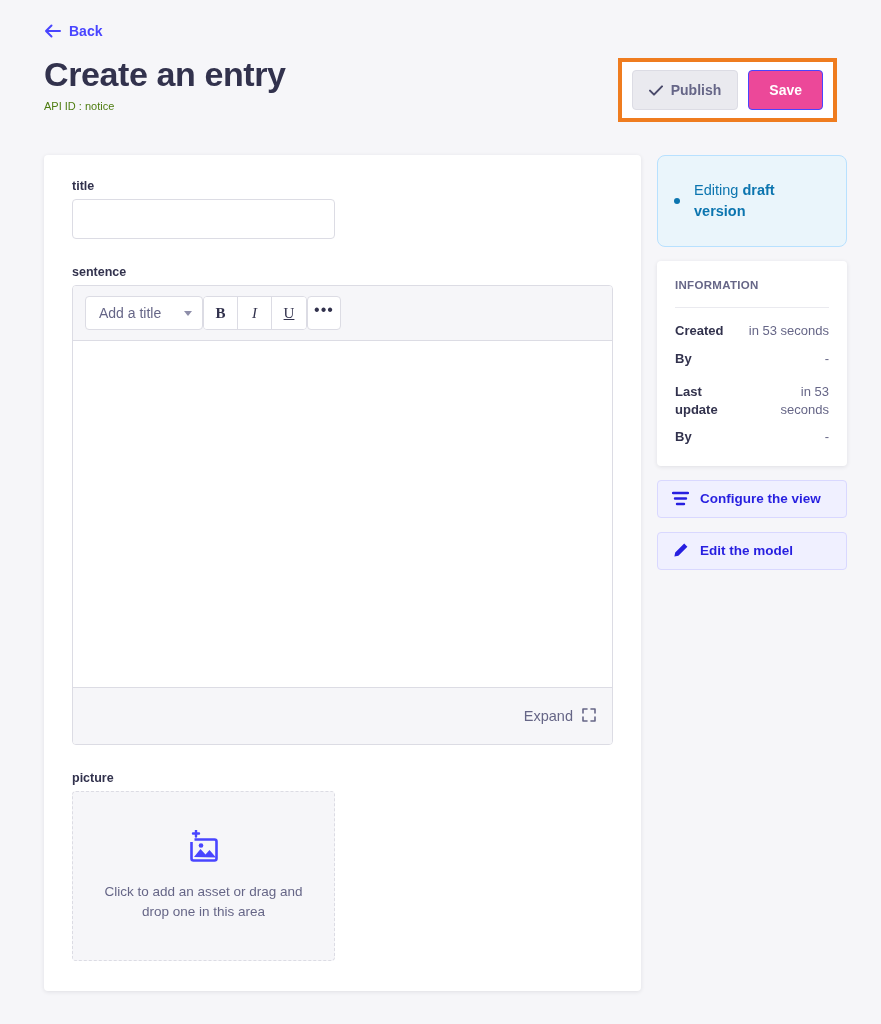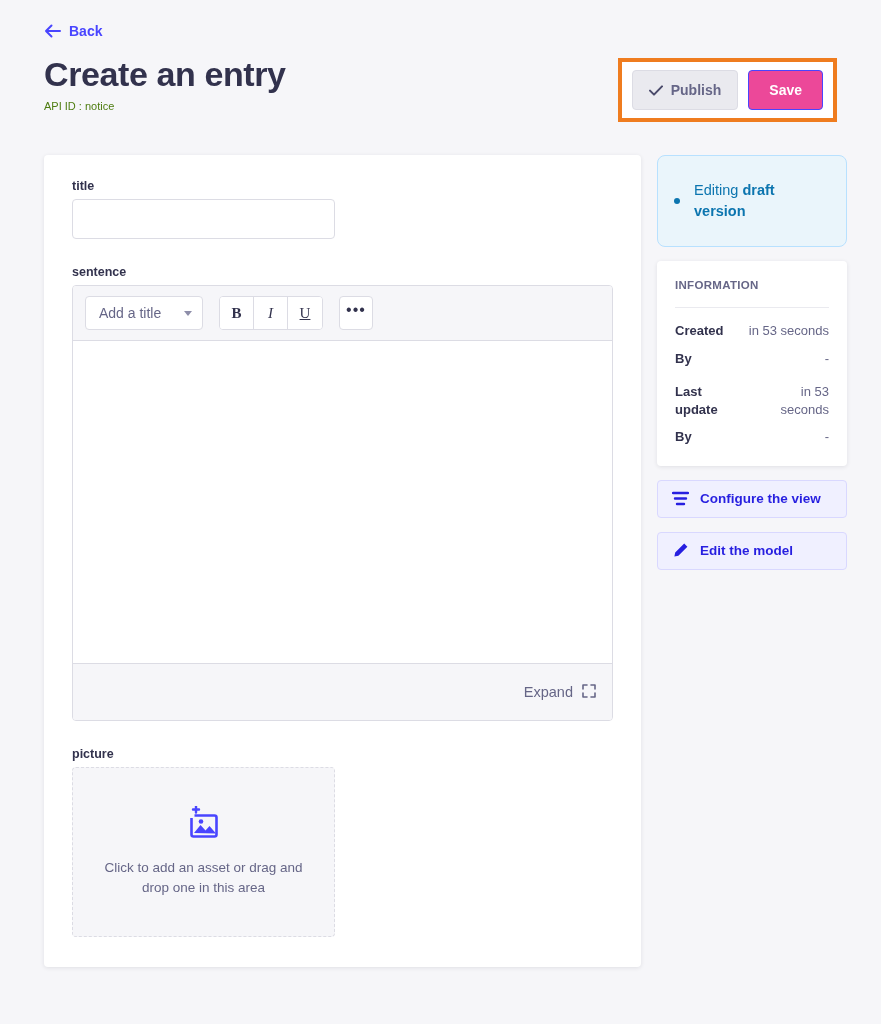--- a/index.html
+++ b/index.html
@@ -147,21 +147,21 @@
   .editor {
     border: 1px solid #dcdce4;
     border-radius: 4px;
     overflow: hidden;
     background: #ffffff;
   }
 
   .editor-toolbar {
     display: flex;
     align-items: center;
-    gap: 16px;
+    gap: 0;
     padding: 10px 12px;
     background: #f6f6f9;
     border-bottom: 1px solid #dcdce4;
   }
 
   .select-box {
     display: inline-flex;
     align-items: center;
     justify-content: space-between;
     gap: 14px;
@@ -250,20 +250,21 @@
   }
 
   .editor-footer {
     background: #f6f6f9;
     border-top: 1px solid #dcdce4;
     height: 57px;
     display: flex;
     align-items: center;
     justify-content: flex-end;
     padding: 0 16px;
+    margin-top: 24px;
   }
 
   .expand-btn {
     display: inline-flex;
     align-items: center;
     gap: 9px;
     background: transparent;
     border: none;
     font-size: 14.5px;
     color: #666687;

